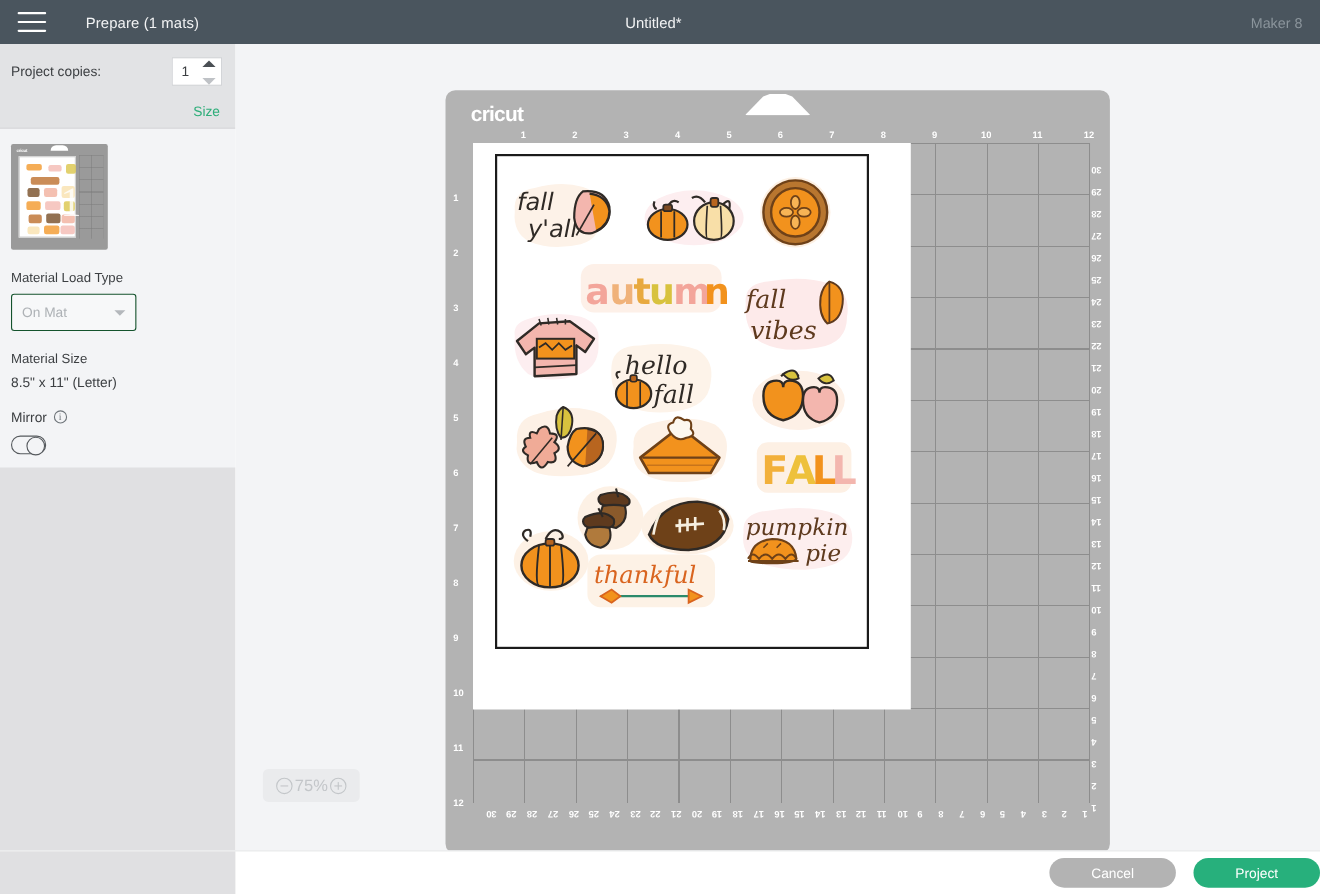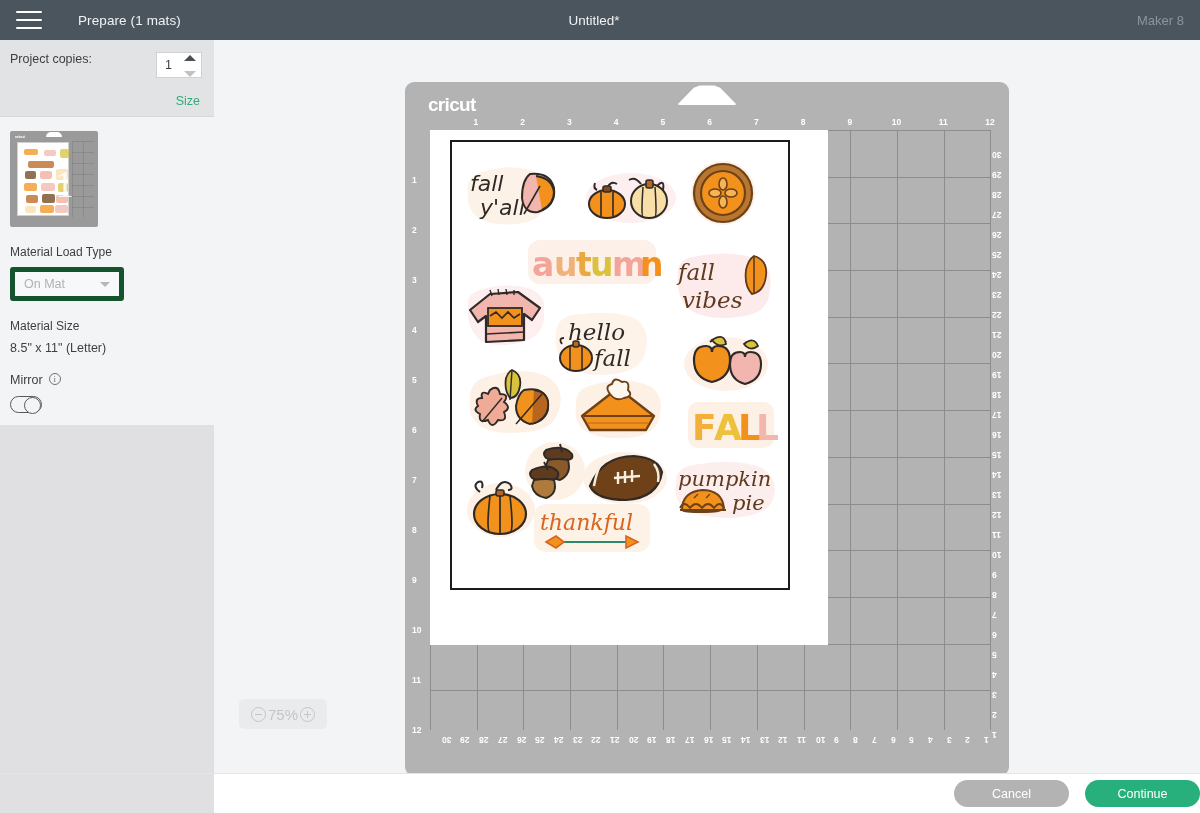--- a/index.html
+++ b/index.html
@@ -36,21 +36,21 @@
 
   
   .sidebar {
     position: absolute; top: 40px; left: 0; width: 214px; height: 733px;
     background: #f3f4f6;
   }
   .sb-copies {
     height: 77px; background: #e2e3e5; border-bottom: 1px solid #d7d8da;
     padding: 12px 12px 0 10px; position: relative;
   }
-  .sb-copies-row { display: flex; align-items: flex-start; }
+  .sb-copies-row { display: flex; align-items: center; }
   .sb-label { font-size: 12.5px; color: #3c3f42; }
   .num-wrap {
     margin-left: auto; width: 46px; height: 26px; background: #ffffff;
     border: 1px solid #cfd1d4; display: flex; align-items: center;
     position: relative;
   }
   .num-val {
     font-size: 12.5px; color: #3c3f42; padding-left: 8px;
     background: transparent; border: 0; width: 26px; outline: none;
     font-family: "Liberation Sans", sans-serif;
@@ -106,21 +106,21 @@
     line-height: 1;
   }
   .mat-thumb-label {
     margin-left: 26px; font-size: 12.5px; color: #3c3f42;
     line-height: 17px; padding-top: 34px;
   }
 
   .field-label { font-size: 12px; color: #3c3f42; margin: 18px 0 8px 0; }
   .select-box {
     width: 114px; height: 34px; background: #f7f8f9;
-    border: 5px solid #14532d; border-radius: 3px;
+    border: 1px solid #14532d; border-radius: 3px;
     display: flex; align-items: center; padding: 0 9px;
     font-size: 12.5px; color: #aeb2b6; cursor: pointer;
   }
   .sel-caret {
     margin-left: auto; width: 0; height: 0;
     border-left: 5px solid transparent; border-right: 5px solid transparent;
     border-top: 5px solid #b4b8bc;
   }
   .static-val { font-size: 12.5px; color: #3c3f42; margin-top: 6px; }
 
@@ -625,16 +625,16 @@
 
           </div>
         </div>
       </div>
     </div>
   </div>
 
   <div class="bottombar">
     <div class="bb-left"></div>
     <button class="btn btn-cancel">Cancel</button>
-    <button class="btn btn-continue">Continue</button>
+    <button class="btn btn-continue">Project</button>
   </div>
 
 </div>
 
 </body></html>

